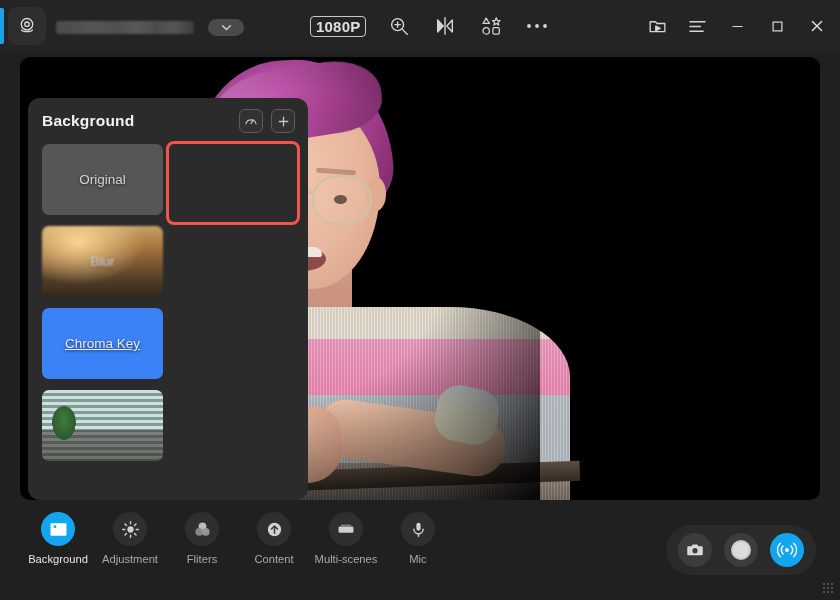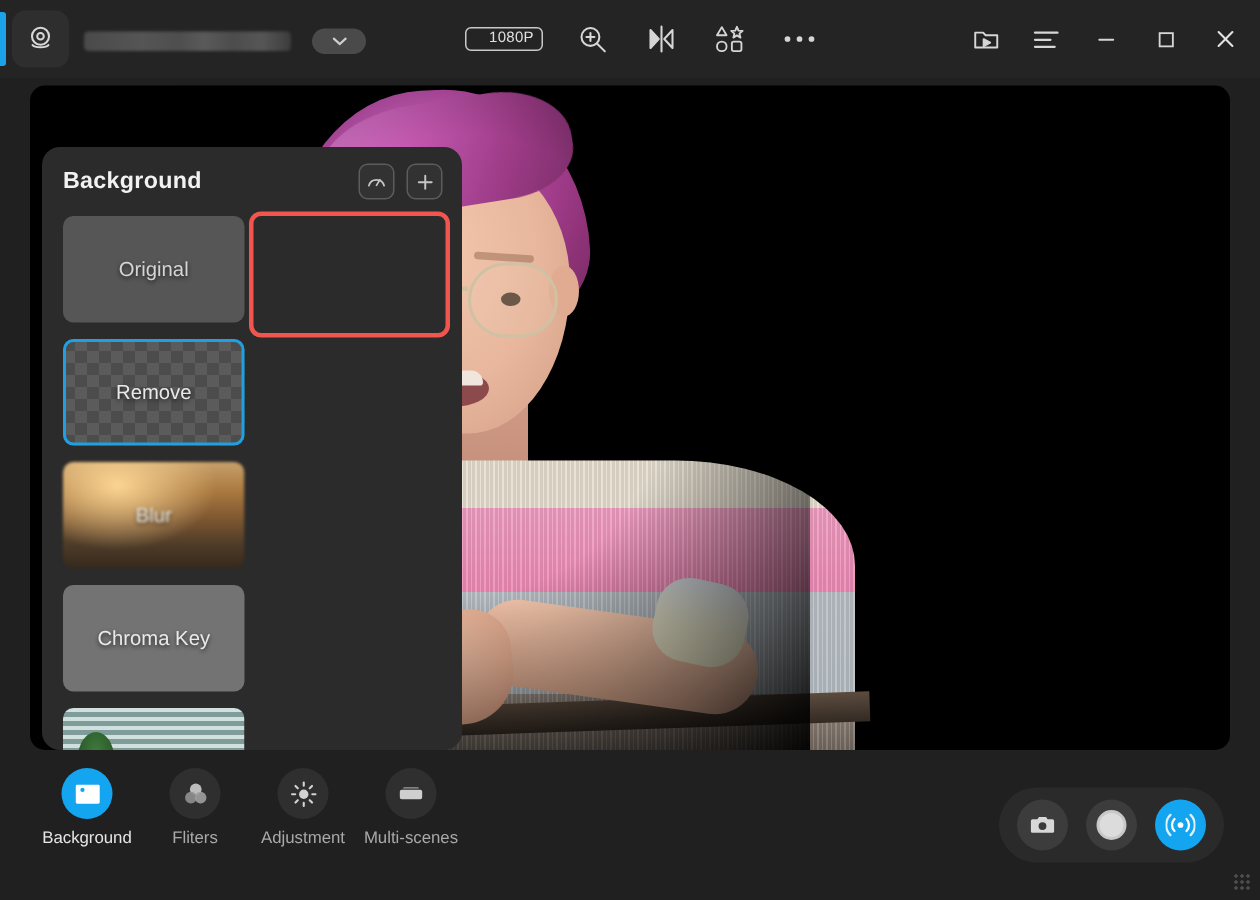--- a/index.html
+++ b/index.html
@@ -41,22 +41,22 @@
     display:flex; align-items:center; gap:5px; margin-top:7px;
     font-size:11.5px; color:#cfcfcf;
   }
 
   #center-tools {
     position:absolute; left:310px; top:0; height:52px;
     display:flex; align-items:center; gap:20px;
   }
   .res-badge {
     border:1.4px solid #c9c9c9; border-radius:4px;
-    font-size:10px; padding:2px 5px 2px 15px; color:#e0e0e0;
-    letter-spacing:0.2px; line-height:1;
+    font-size:15px; padding:2px 5px 2px 5px; color:#e0e0e0;
+    letter-spacing:0.2px; line-height:1;font-weight:bold;
   }
   .tool-ic { width:26px; height:26px; display:flex; align-items:center; justify-content:center; }
 
   #win-tools {
     position:absolute; right:6px; top:0; height:52px;
     display:flex; align-items:center; gap:6px;
   }
   .win-btn {
     width:34px; height:34px; display:flex; align-items:center; justify-content:center;
     border-radius:5px;
@@ -207,21 +207,21 @@
     position:absolute; left:166px; top:141px; width:134px; height:84px;
     border:3px solid #f2554e; border-radius:8px; z-index:20; pointer-events:none;
   }
   .t-blur {
     background:
       radial-gradient(ellipse at 30% 22%, rgba(255,216,150,.95) 0%, rgba(224,160,84,.0) 55%),
       linear-gradient(180deg,#c8a06a 0%, #a9783f 28%, #7a5530 55%, #4d3b28 78%, #35291c 100%);
     filter:blur(1px);
   }
   .t-blur .tile-label { filter:none; }
-  .t-chroma { background:#737373; }
+  .t-chroma { background:#3b82f6;text-decoration:underline; }
   .t-office {
     background:
       linear-gradient(180deg, rgba(255,255,255,0) 56%, rgba(60,50,44,.55) 57%, rgba(40,33,28,.6) 100%),
       repeating-linear-gradient(180deg, #cfe0dd 0 3px, #7f9c9a 3px 6px);
   }
   .office-plant {
     position:absolute; left:10px; top:16px; width:24px; height:34px;
     background:radial-gradient(ellipse at 50% 40%, #3f7b3c 0%, #2c5a2b 70%, transparent 72%);
     border-radius:50% 50% 20% 20%;
   }
@@ -402,23 +402,20 @@
       </div>
     </div>
   </div>
 
   <div id="tiles">
 
     <div class="tile t-original">
       <span class="tile-label">Original</span>
     </div>
 
-    <div class="tile t-remove">
-      <span class="tile-label">Remove</span>
-    </div>
 
     <div class="tile t-blur">
       <span class="tile-label">Blur</span>
     </div>
 
     <div class="tile t-chroma">
       <span class="tile-label">Chroma Key</span>
     </div>
 
     <div class="tile t-office">
@@ -438,56 +435,75 @@
   <div id="nav-items">
 
     <div class="nav-item active">
       <div class="nav-ic">
         <svg width="19" height="19" viewBox="0 0 20 20" fill="#ffffff">
           <path d="M2.6 3.4 h14.8 a1 1 0 0 1 1 1 v11.2 a1 1 0 0 1 -1 1 H2.6 a1 1 0 0 1 -1 -1 V4.4 a1 1 0 0 1 1 -1 Z M3.4 14.8 L7.8 9.2 L11 13 L13.4 10.4 L16.6 14.8 Z" fill="#fff"></path>
           <circle cx="6.3" cy="7" r="1.5" fill="#14a5f0"></circle>
         </svg>
       </div>
       <div class="nav-label">Background</div>
+    </div>
+
+    <div class="nav-item">
+      <div class="nav-ic">
+        <svg width="19" height="19" viewBox="0 0 20 20" fill="none" stroke="#d2d2d2" stroke-width="1.5" stroke-linecap="round">
+          <circle cx="10" cy="10" r="3.3" fill="#d2d2d2" stroke="none"></circle>
+          <path d="M10 1.8 V4 M10 16 V18.2 M1.8 10 H4 M16 10 H18.2 M4.2 4.2 L5.8 5.8 M14.2 14.2 L15.8 15.8 M15.8 4.2 L14.2 5.8 M5.8 14.2 L4.2 15.8"></path>
+        </svg>
+      </div>
+      <div class="nav-label">Adjustment</div>
     </div>
 
     <div class="nav-item">
       <div class="nav-ic">
         <svg width="19" height="19" viewBox="0 0 20 20">
           <circle cx="10" cy="6.6" r="4.1" fill="#bdbdbd"></circle>
           <circle cx="6.6" cy="12.4" r="4.1" fill="#8e8e8e" fill-opacity=".92"></circle>
           <circle cx="13.4" cy="12.4" r="4.1" fill="#9d9d9d" fill-opacity=".92"></circle>
         </svg>
       </div>
       <div class="nav-label">Fliters</div>
     </div>
 
     <div class="nav-item">
       <div class="nav-ic">
-        <svg width="19" height="19" viewBox="0 0 20 20" fill="none" stroke="#d2d2d2" stroke-width="1.5" stroke-linecap="round">
-          <circle cx="10" cy="10" r="3.3" fill="#d2d2d2" stroke="none"></circle>
-          <path d="M10 1.8 V4 M10 16 V18.2 M1.8 10 H4 M16 10 H18.2 M4.2 4.2 L5.8 5.8 M14.2 14.2 L15.8 15.8 M15.8 4.2 L14.2 5.8 M5.8 14.2 L4.2 15.8"></path>
-        </svg>
-      </div>
-      <div class="nav-label">Adjustment</div>
-    </div>
-
+        <svg width="19" height="19" viewBox="0 0 20 20" fill="none" stroke="#d2d2d2" stroke-width="1.6" stroke-linecap="round" stroke-linejoin="round">
+          <circle cx="10" cy="10" r="7" fill="#d2d2d2" stroke="none"></circle>
+          <path d="M10 14 V6.6 M6.9 9.4 L10 6.3 L13.1 9.4" stroke="#3a3a3a"></path>
+        </svg>
+      </div>
+      <div class="nav-label">Content</div>
+    </div>
 
 
 
     <div class="nav-item">
       <div class="nav-ic">
         <svg width="20" height="20" viewBox="0 0 22 22" fill="#cfcfcf">
           <path d="M4.2 8.2 h13.6 a1.4 1.4 0 0 1 1.4 1.4 v4.2 a1.4 1.4 0 0 1 -1.4 1.4 H4.2 a1.4 1.4 0 0 1 -1.4 -1.4 V9.6 a1.4 1.4 0 0 1 1.4 -1.4 Z"></path>
           <path d="M6.2 6.4 h9.6 a1 1 0 0 1 1 1 H5.2 a1 1 0 0 1 1 -1 Z" opacity=".7"></path>
         </svg>
       </div>
       <div class="nav-label">Multi-scenes</div>
     </div>
 
+    <div class="nav-item">
+      <div class="nav-ic">
+        <svg width="19" height="19" viewBox="0 0 20 20" fill="none" stroke="#d2d2d2" stroke-width="1.5" stroke-linecap="round">
+          <rect x="7.8" y="2.8" width="4.4" height="8.4" rx="2.2" fill="#d2d2d2" stroke="none"></rect>
+          <path d="M5.2 9.8 a4.8 4.8 0 0 0 9.6 0"></path>
+          <path d="M10 14.6 V17.2"></path>
+        </svg>
+      </div>
+      <div class="nav-label">Mic</div>
+    </div>
 
   </div>
 
   <div id="capture-group">
     <div class="cap-btn">
       <svg width="18" height="18" viewBox="0 0 20 20" fill="#d8d8d8">
         <path d="M2.6 5.8 h3.6 l1.2 -1.8 h5.2 l1.2 1.8 h3.6 a1.2 1.2 0 0 1 1.2 1.2 v7.6 a1.2 1.2 0 0 1 -1.2 1.2 H2.6 a1.2 1.2 0 0 1 -1.2 -1.2 V7 a1.2 1.2 0 0 1 1.2 -1.2 Z"></path>
         <circle cx="10" cy="10.8" r="2.9" fill="#3c3c3c"></circle>
       </svg>
     </div>

